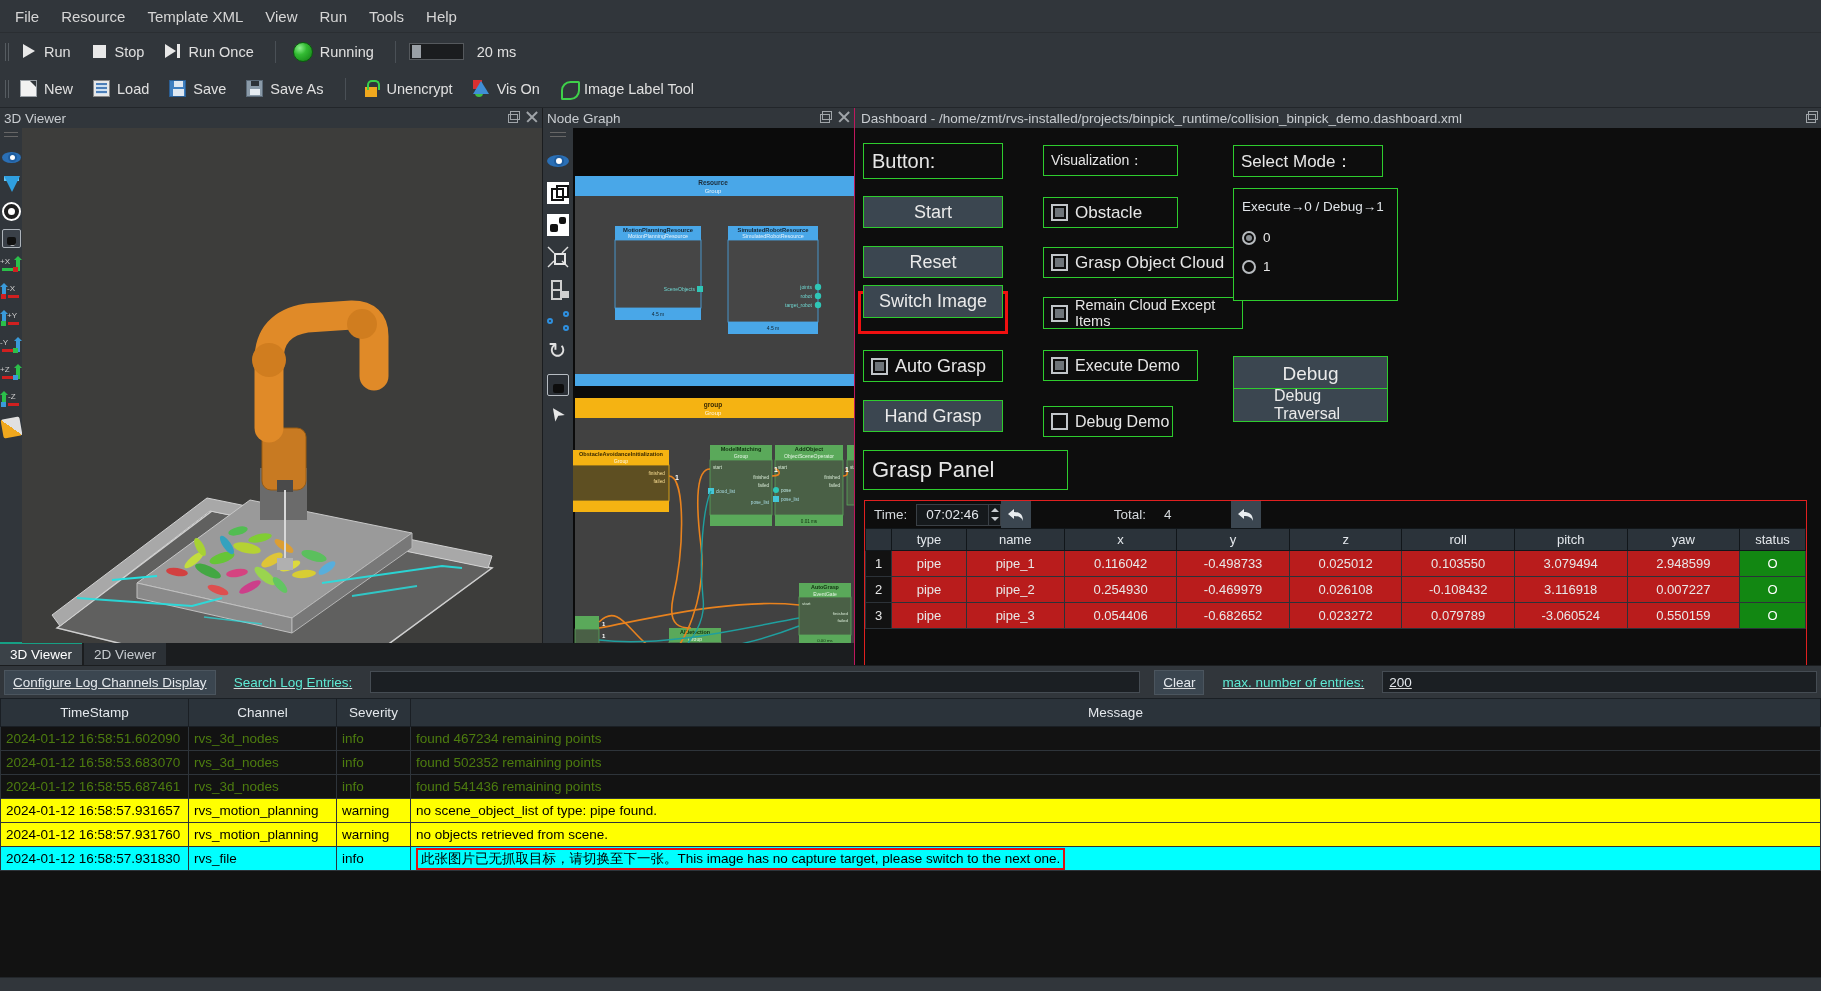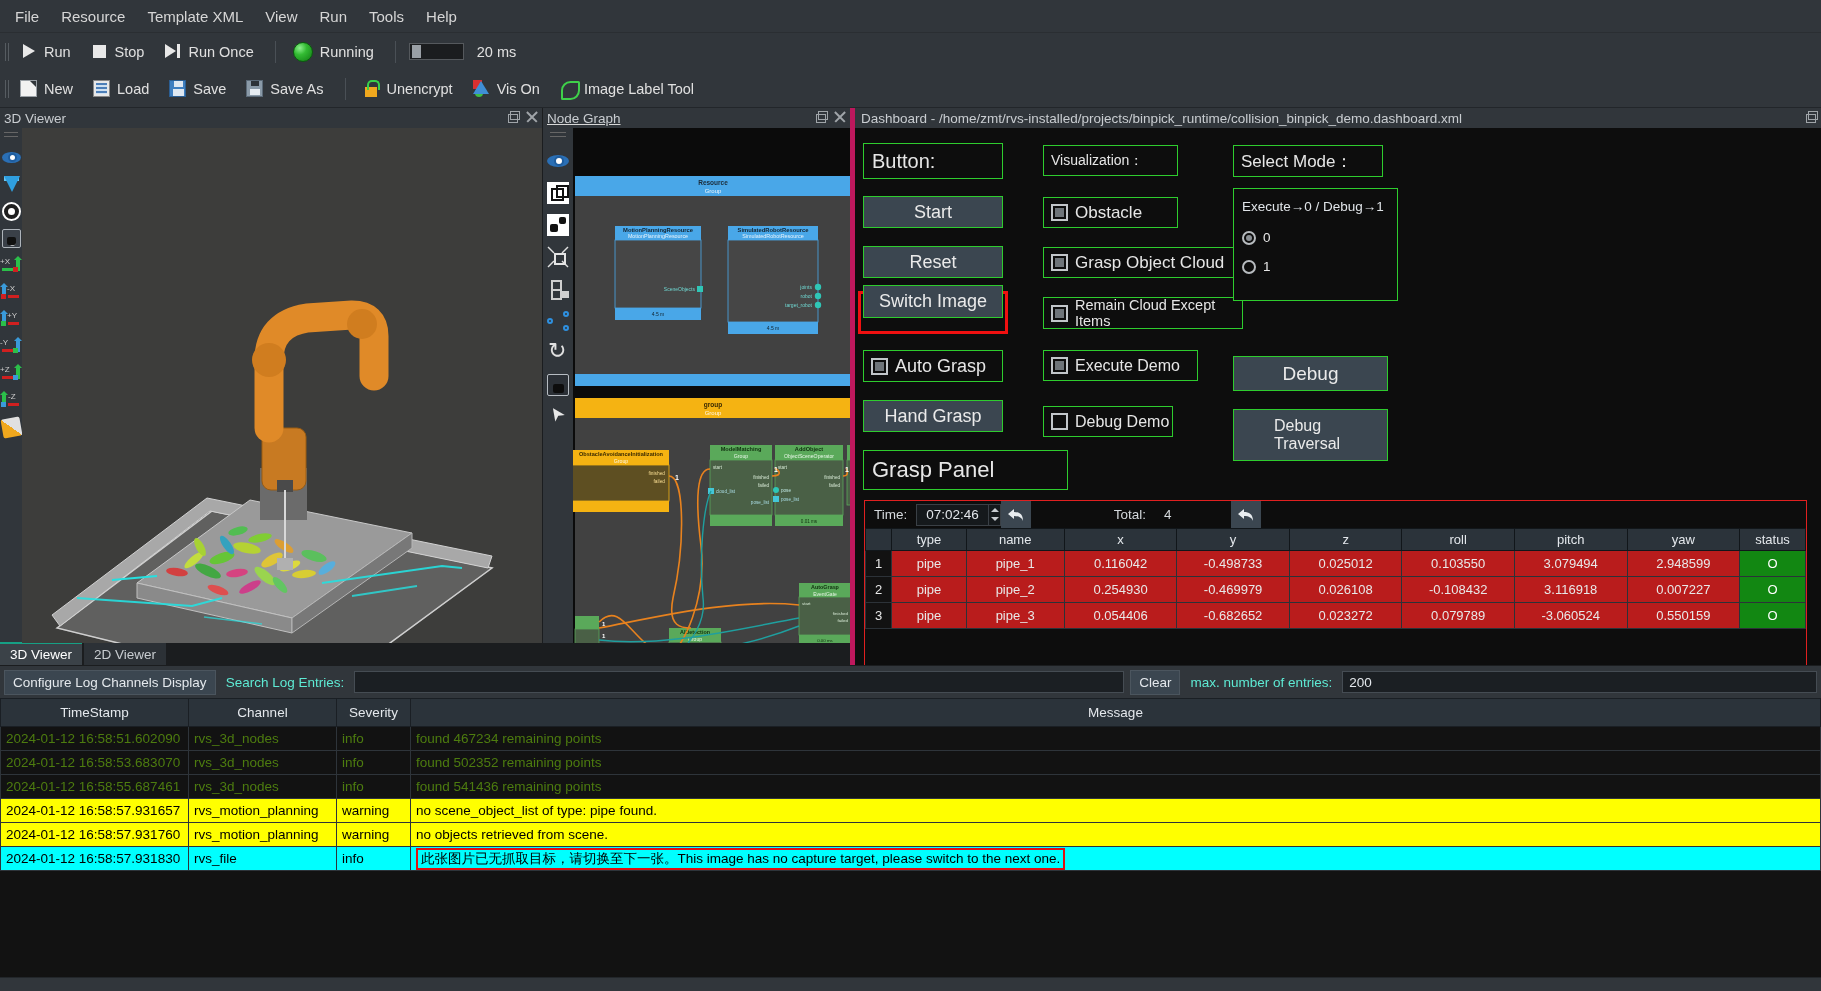--- a/index.html
+++ b/index.html
@@ -114,21 +114,21 @@
   .vico-cam::before { content:""; position:absolute; left:6px; top:9px; width:5px;height:5px;border-radius:50%;border:1.5px solid #ddd;}
   .axico { width:22px; height:19px; position:relative; font-size:7.5px; color:#cfcfcf; }
   .vico-ruler { background:linear-gradient(45deg,#f0a81e 50%, #e0e0e0 50%); transform:rotate(-10deg); border-radius:2px;}
 
   .v3d-canvas { flex:1; background:#3d3d3b; position:relative; overflow:hidden; }
   .v3d-tabs { height:22px; background:#1b1d1f; display:flex; align-items:flex-end; gap:2px; padding-left:0px; flex:none;}
   .v3d-tab { font-size:13.5px; padding:3px 10px; background:#2c3136; color:#c8ccd0; border-top:2px solid transparent; }
   .v3d-tab.active { background:#3b4248; border-top:2px solid #16a085; color:#fff; }
 
   
-  .nodegraph-wrap { width:312px; flex:none; display:flex; flex-direction:column; border-right:5px solid #be185d;text-decoration:underline;}
+  .nodegraph-wrap { width:312px; flex:none; display:flex; flex-direction:column; border-right:1px solid #be185d;}
   .ng-body { flex:1; display:flex; min-height:0; }
   .ng-tools { width:30px; flex:none; background:#31363b; display:flex; flex-direction:column;
      align-items:center; padding-top:4px; gap:10px; }
   .ng-tools .grip { width:16px; height:5px; border-top:1px solid #666; border-bottom:1px solid #666; margin-bottom:3px;}
   .ngi { width:22px; height:22px; position:relative; flex:none; }
   .ngi-eye .white { position:absolute; left:0; top:5px; width:22px; height:12px; background:#2a6fb5; border-radius:50%; }
   .ngi-eye .pupil { position:absolute; left:7px; top:6px; width:10px;height:10px;border-radius:50%;background:#fff;border:2px solid #1f5d9e;}
   .ngi-frame { background:#fff; }
   .ngi-frame::after { content:""; position:absolute; left:4px; top:6px; width:9px;height:9px; border:2px solid #111;}
   .ngi-frame::before { content:""; position:absolute; left:9px; top:3px; width:9px;height:9px; border:2px solid #111;}
@@ -182,21 +182,21 @@
   table.grasp th { background:#2b333a; color:#e4e8ec; font-weight:normal; height:22px;
      border:1px solid #11161a; }
   table.grasp td { background:#b91c1c; color:#e8e8e8; height:26px; text-align:center;
      border:1px solid #2c3238; }
   table.grasp td.idx { background:#121212; color:#e8e8e8; }
   table.grasp td.status { background:#128712; color:#fff; }
 
   
   .logview { height:326px; flex:none; display:flex; flex-direction:column; background:#31363b; border-top:1px solid #1b1d1f;}
   .log-title { height:22px; display:flex; align-items:center; font-size:13.5px; color:#c9cdd1; padding-left:4px; flex:none;}
-  .log-controls { height:32px; display:flex; align-items:center; gap:0; padding:0 4px; flex:none;}
+  .log-controls { height:32px; display:flex; align-items:center; gap:8px; padding:0 4px; flex:none;text-decoration:underline;}
   .log-btn { background:#3b4650; border:1px solid #4b555e; color:#e4e8ec; font-size:13.5px; padding:4px 8px; }
   .log-lab { font-size:13.5px; color:#5eead4; padding:0 10px; white-space:nowrap;}
   .log-input { flex:1; height:22px; background:#1b1f23; border:1px solid #454c53; color:#e4e8ec;
      font-size:13.5px; padding:0 6px; display:flex; align-items:center; }
   .log-input.small { flex:none; width:770px; }
   table.logtab { border-collapse:collapse; width:100%; font-size:13.5px; table-layout:fixed; }
   table.logtab th { background:#2b333a; color:#e4e8ec; font-weight:normal; height:28px; border:1px solid #1a1f24;}
   table.logtab td { height:24px; padding:0 5px; border:1px solid #2e343a; color:#4d7c0f; background:#121212;
      white-space:nowrap; overflow:hidden; }
   tr.warn td { background:#ffff00 !important; color:#000 !important; }
@@ -656,21 +656,21 @@
             <span style="font-size:13.5px;">0</span>
           </div>
           <div style="display:flex;align-items:center;gap:7px;margin-top:14px;">
             <span class="radio"></span>
             <span style="font-size:13.5px;">1</span>
           </div>
         </div>
         <div class="gbtn" style="position:absolute;left:378px;top:228px;width:155px;height:35px;font-size:19px;">
           <span>Debug</span>
         </div>
-        <div class="gbtn" style="position:absolute;left:378px;top:281px;width:155px;height:52px;font-size:16px;padding-left:40px;">
+        <div class="gbtn" style="position:absolute;left:378px;top:260px;width:155px;height:34px;font-size:16px;padding-left:40px;">
           <span>Debug Traversal</span>
         </div>
 
         <div class="grasp-region" style="left:9px;top:372px;right:14px;height:186px;">
           <div class="gt-toolbar">
             <span class="gt-label">Time:</span>
             <span class="spin">
               <span class="val">07:02:46</span>
               <span class="arrows">
                   <div></div>

